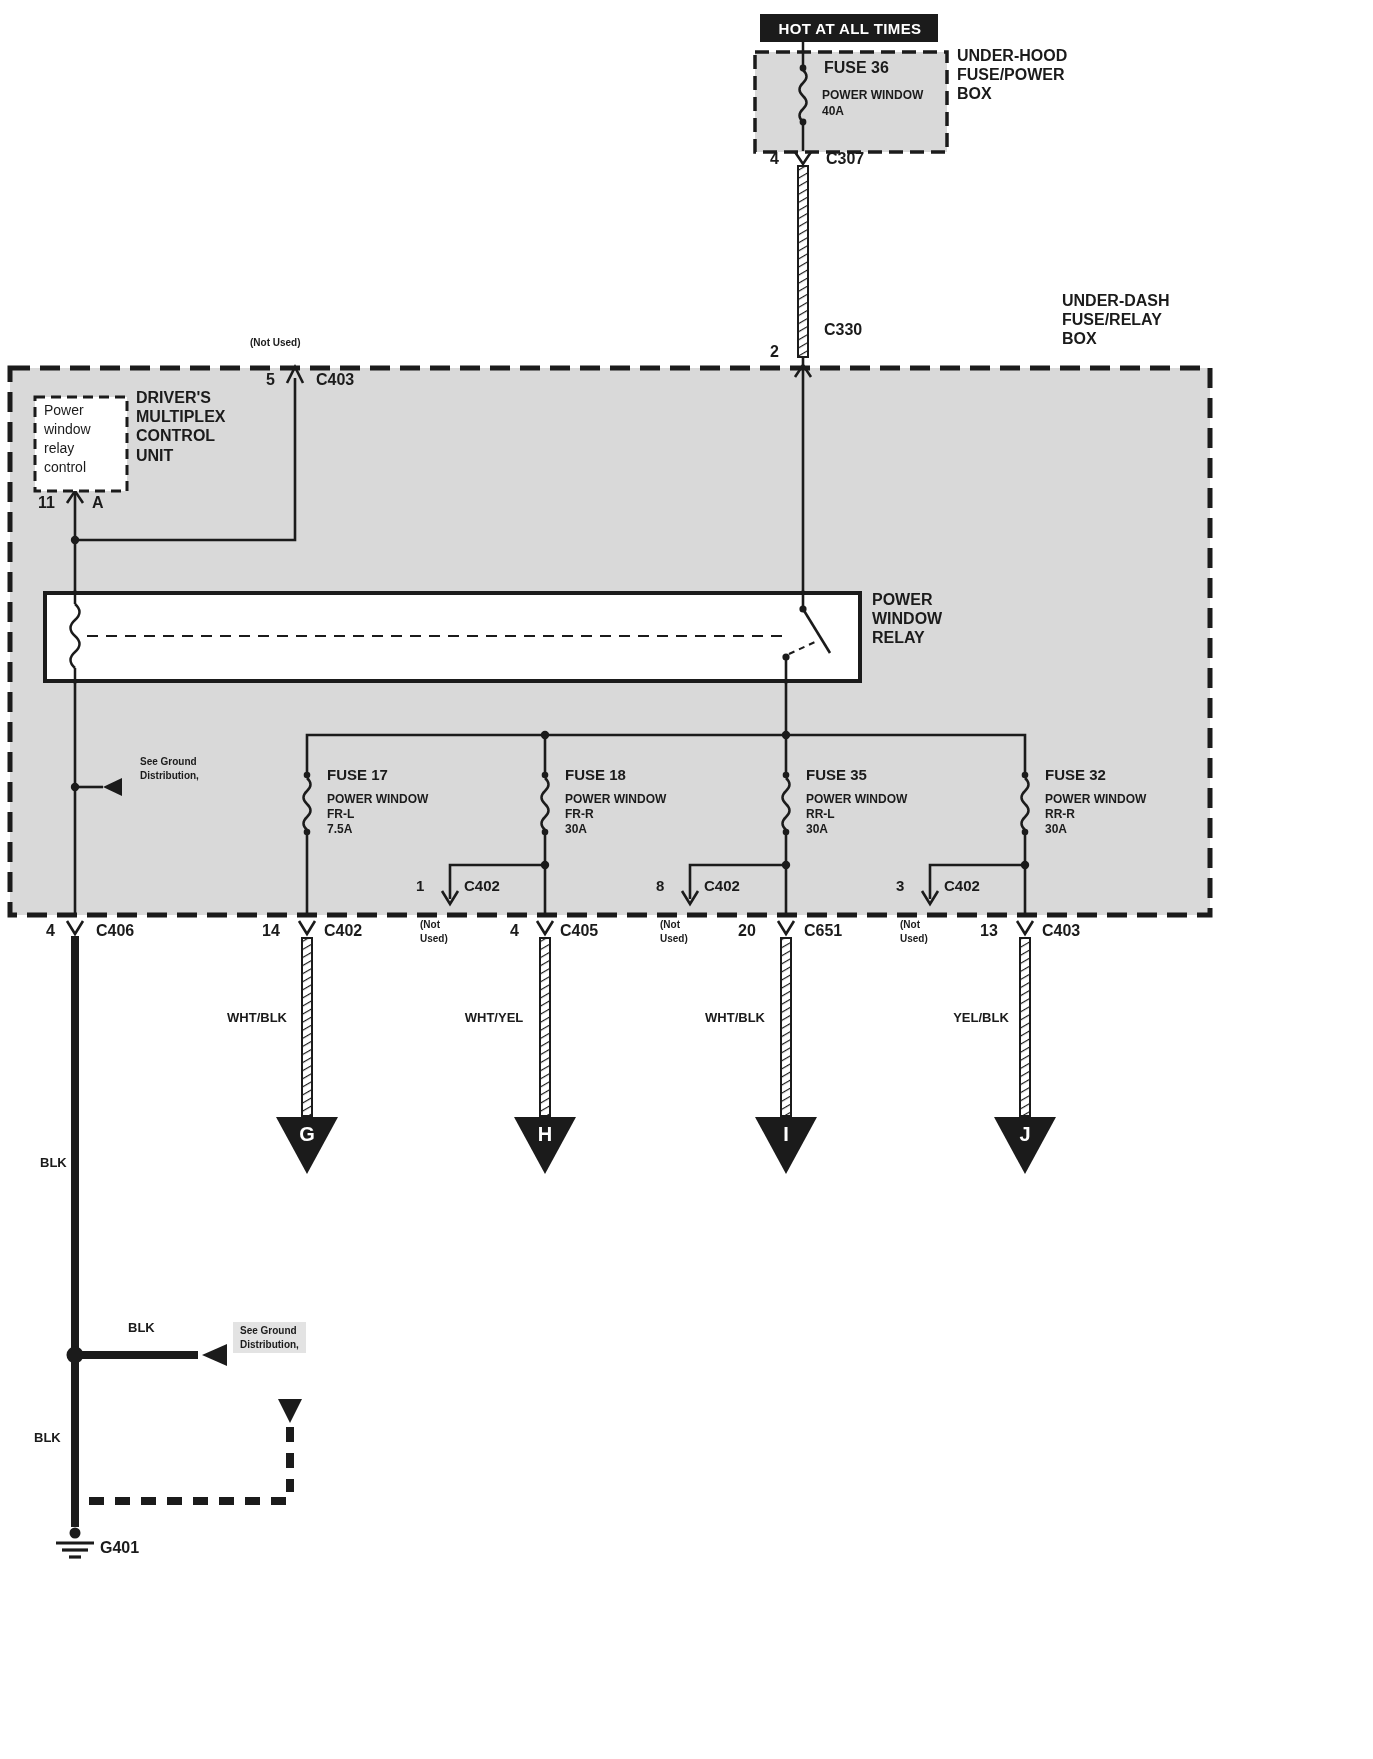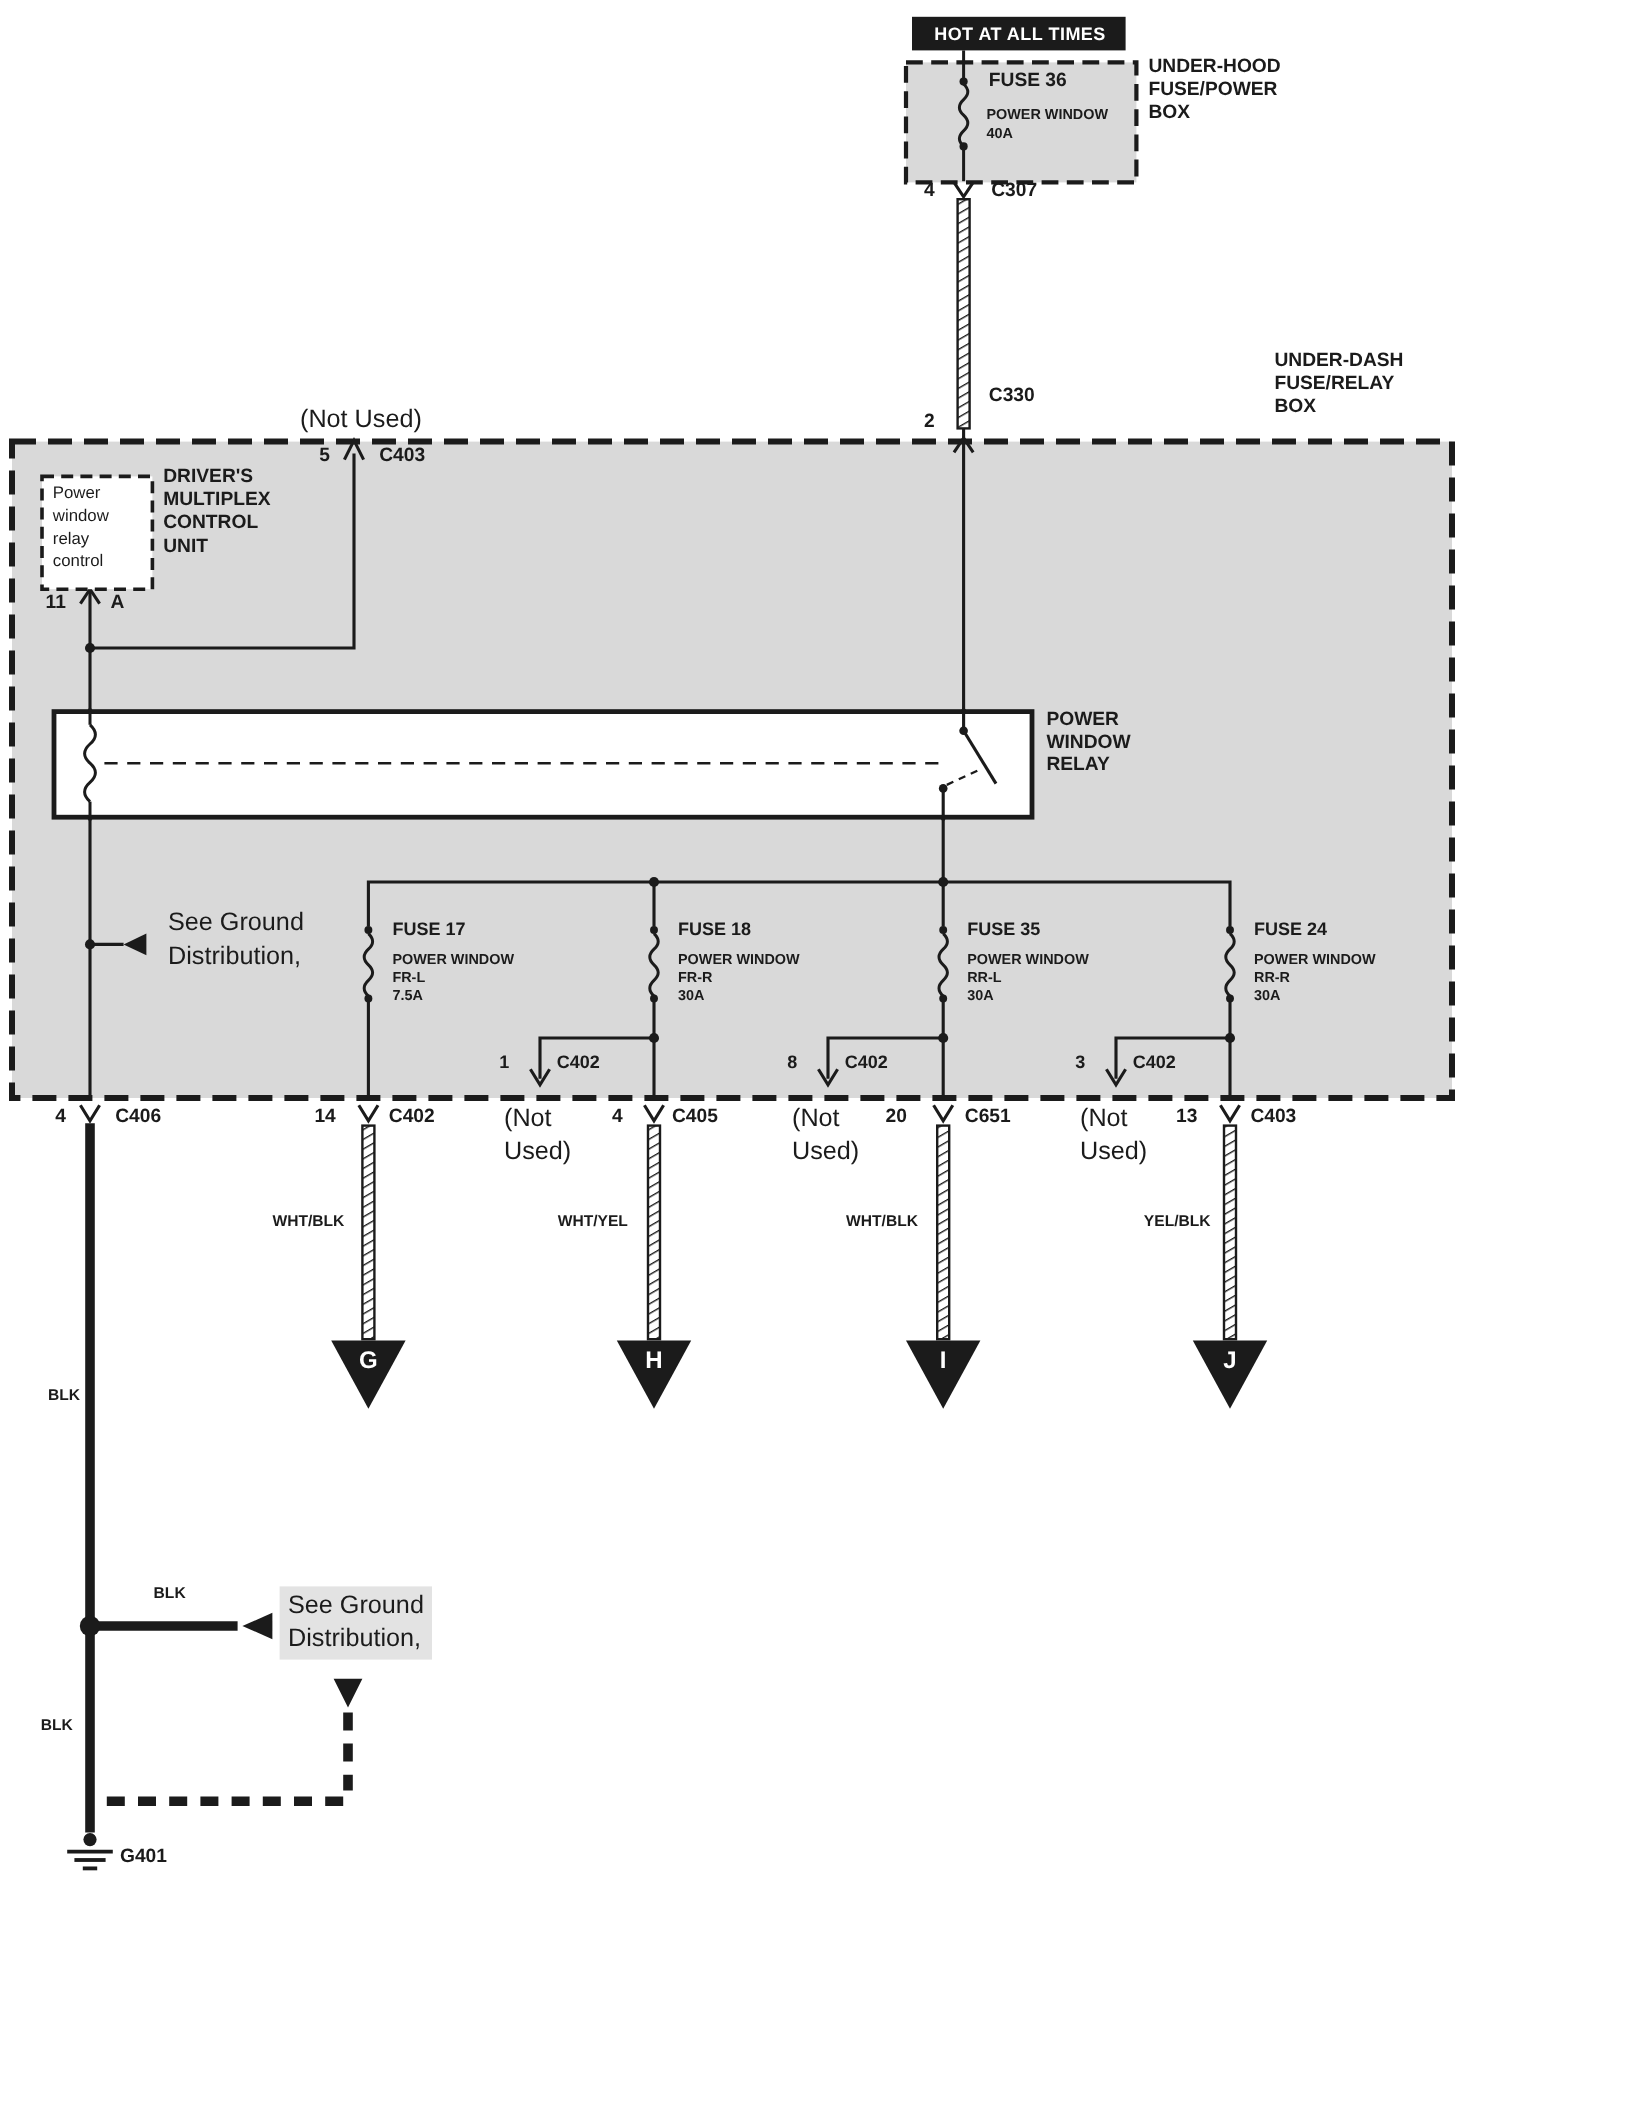--- a/index.html
+++ b/index.html
@@ -6,21 +6,21 @@
   body{margin:0;background:#ffffff}
   .stage{position:relative;width:1373px;height:1759px;background:#ffffff;
          font-family:"Liberation Sans",sans-serif;color:#1b1b1b;overflow:hidden}
   .stage>svg{position:absolute;left:0;top:0}
   .t{position:absolute;white-space:pre-line}
   .b20{font-weight:700;font-size:20px;line-height:1.1}
   .b16{font-weight:700;font-size:16px;line-height:1.2}
   .b15{font-weight:700;font-size:15px;line-height:1.2}
   .b13{font-weight:700;font-size:13px;line-height:1.2}
   .b12{font-weight:700;font-size:12px;line-height:1.3}
-  .r15{font-weight:400;font-size:21px;line-height:1.35}
+  .r15{font-weight:700;font-size:10px;line-height:1.35}
   .r14{font-weight:400;font-size:14px;line-height:1.35}
   .hot{width:180px;height:28px;display:flex;align-items:center;justify-content:center;
        color:#fff;font-weight:700;font-size:15px;letter-spacing:.4px;white-space:nowrap}
   .dest{width:40px;text-align:center;color:#ffffff}
   .ra{text-align:center}
   .note-hl{background:#e3e3e3;padding:2px 7px}
 </style>
 </head>
 <body>
 
@@ -212,21 +212,21 @@
 <div class="t b15" style="left:565px;top:766px">FUSE 18</div>
 <div class="t b12" style="left:565px;top:792px">POWER WINDOW</div>
 <div class="t b12" style="left:565px;top:807px">FR-R</div>
 <div class="t b12" style="left:565px;top:822px">30A</div>
 
 <div class="t b15" style="left:806px;top:766px">FUSE 35</div>
 <div class="t b12" style="left:806px;top:792px">POWER WINDOW</div>
 <div class="t b12" style="left:806px;top:807px">RR-L</div>
 <div class="t b12" style="left:806px;top:822px">30A</div>
 
-<div class="t b15" style="left:1045px;top:766px">FUSE 24</div>
+<div class="t b15" style="left:1045px;top:766px">FUSE 32</div>
 <div class="t b12" style="left:1045px;top:792px">POWER WINDOW</div>
 <div class="t b12" style="left:1045px;top:807px">RR-R</div>
 <div class="t b12" style="left:1045px;top:822px">30A</div>
 
 <div class="t b15" style="left:416px;top:877px">1</div>
 <div class="t b15" style="left:464px;top:877px">C402</div>
 <div class="t b15" style="left:656px;top:877px">8</div>
 <div class="t b15" style="left:704px;top:877px">C402</div>
 <div class="t b15" style="left:896px;top:877px">3</div>
 <div class="t b15" style="left:944px;top:877px">C402</div>

